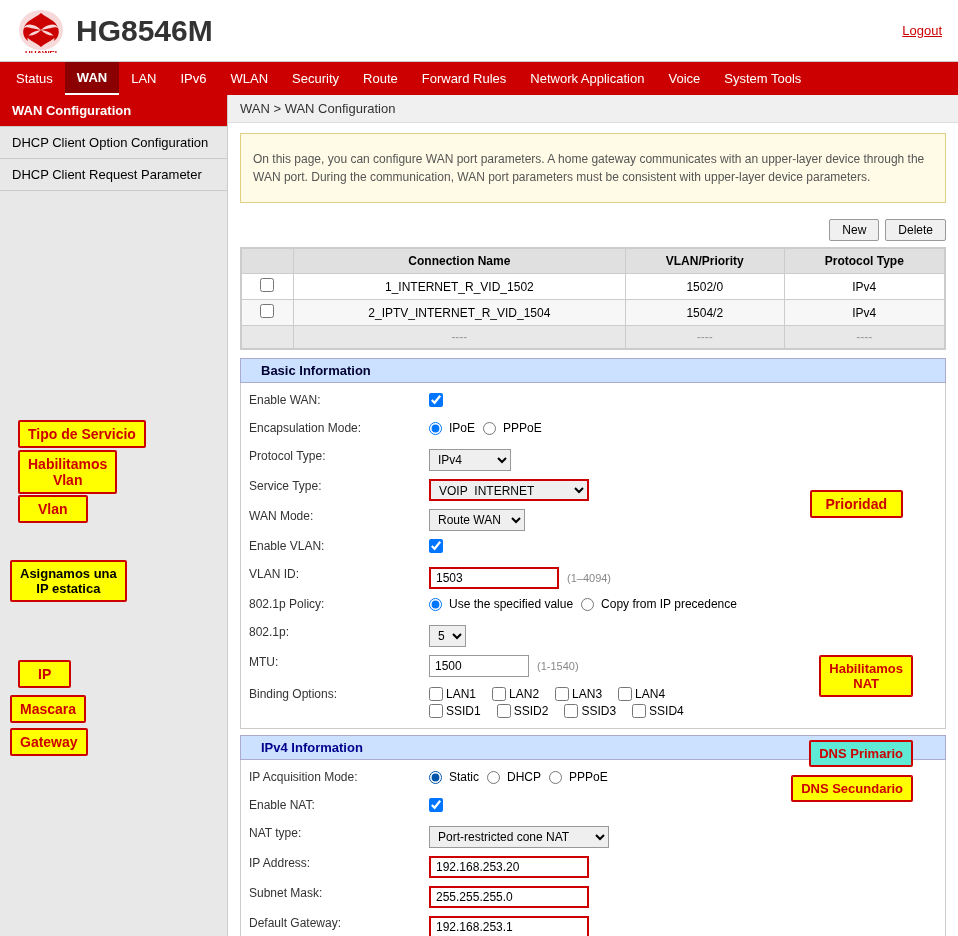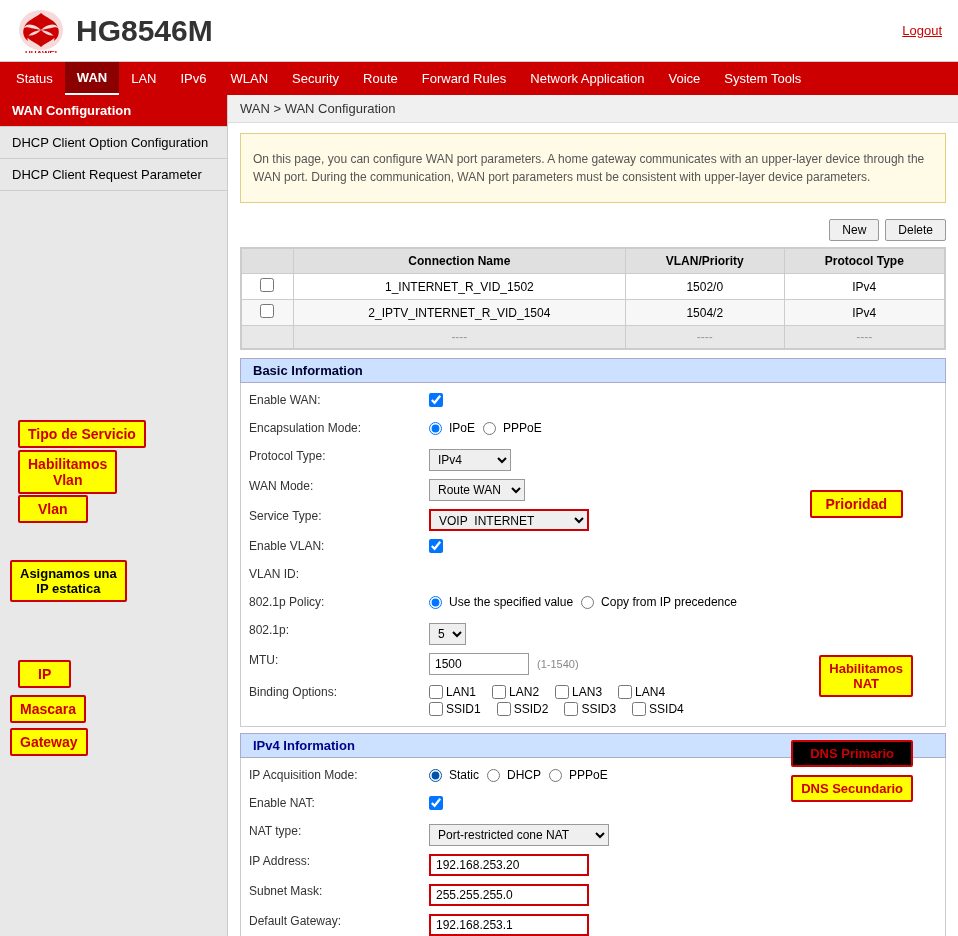--- a/index.html
+++ b/index.html
@@ -36,21 +36,21 @@
 
     
     .table-wrap { margin: 0 12px 0 12px; border: 1px solid #ccc; }
     table { width: 100%; border-collapse: collapse; font-size: 12px; }
     th { background: #e0e0e0; padding: 5px 8px; text-align: center; border: 1px solid #ccc; font-weight: bold; }
     td { padding: 4px 8px; border: 1px solid #ccc; text-align: center; }
     tr:nth-child(even) td { background: #f7f7f7; }
     tr.dash-row td { background: #e8e8e8; color: #999; }
 
     
-    .section-title { background: #cce0ff; padding: 4px 12px; font-size: 13px; font-weight: bold; margin: 8px 12px 0 12px; border: 1px solid #aac; color: #003; }
+    .section-title { background: #cce0ff; padding: 4px 20px; font-size: 13px; font-weight: bold; margin: 8px 12px 0 12px; border: 1px solid #aac; color: #003; }
 
     
     .form-area { margin: 0 12px; border: 1px solid #ccc; border-top: none; padding: 6px 0; }
     .form-row { display: flex; align-items: flex-start; padding: 4px 8px; min-height: 28px; }
     .form-label { width: 180px; color: #333; font-size: 12px; flex-shrink: 0; }
     .form-field { flex: 1; display: flex; align-items: center; gap: 8px; font-size: 12px; }
     input[type="text"], input[type="number"] { padding: 2px 5px; border: 1px solid #999; font-size: 12px; height: 22px; }
     select { padding: 2px 4px; border: 1px solid #999; font-size: 12px; height: 22px; }
     input[type="checkbox"] { width: 14px; height: 14px; }
     input[type="radio"] { margin-right: 3px; }
@@ -171,46 +171,50 @@
       <div class="form-row">
         <span class="form-label">Protocol Type:</span>
         <div class="form-field">
           <select>
             <option>IPv4</option><option>IPv6</option><option>IPv4/IPv6</option>
           </select>
         </div>
       </div>
 
       <div class="form-row">
+        <span class="form-label">Service Type:</span>
+        <div class="form-field">
+          <select style="border:2px solid #c00; min-width:160px;">
+            <option>VOIP_INTERNET</option><option>INTERNET</option><option>TR069</option><option>VOIP</option>
+          </select>
+        </div>
+      </div>
+
+      <div class="form-row">
         <span class="form-label">WAN Mode:</span>
         <div class="form-field">
           <select>
             <option>Route WAN</option><option>Bridge WAN</option>
           </select>
         </div>
       </div>
 
       <div class="form-row">
-        <span class="form-label">Service Type:</span>
-        <div class="form-field">
-          <select style="border:2px solid #c00; min-width:160px;">
-            <option>VOIP_INTERNET</option><option>INTERNET</option><option>TR069</option><option>VOIP</option>
-          </select>
-        </div>
-      </div>
-
-      <div class="form-row">
         <span class="form-label">Enable VLAN:</span>
         <div class="form-field">
           <input type="checkbox" checked="" style="border: 2px solid rgb(204, 0, 0);">
         </div>
       </div>
 
       <div class="form-row">
         <span class="form-label">VLAN ID:</span>
+        <div class="form-field">
+          <input type="text" value="1503" style="width: 130px; border: 2px solid rgb(204, 0, 0);">
+          <span class="hint">(1–4094)</span>
+        </div>
       </div>
 
       <div class="form-row">
         <span class="form-label">802.1p Policy:</span>
         <div class="form-field">
           <label class="checkbox-row"><input type="radio" name="p802" checked="" style=""> Use the specified value</label>
           <label class="checkbox-row"><input type="radio" name="p802" style=""> Copy from IP precedence</label>
         </div>
       </div>
 
@@ -329,17 +333,17 @@
   <div style="position:absolute;top:660px;left:18px;background:#ffff00;border:2px solid #c00;color:#c00;font-weight:bold;font-size:14px;padding:4px 18px;border-radius:2px;">IP</div>
 
   <div style="position:absolute;top:695px;left:10px;background:#ffff00;border:2px solid #c00;color:#c00;font-weight:bold;font-size:14px;padding:4px 8px;border-radius:2px;">Mascara</div>
 
   <div style="position:absolute;top:728px;left:10px;background:#ffff00;border:2px solid #c00;color:#c00;font-weight:bold;font-size:14px;padding:4px 8px;border-radius:2px;">Gateway</div>
 
   <div style="position:absolute;top:490px;right:55px;background:#ffff00;border:2px solid #c00;color:#c00;font-weight:bold;font-size:14px;padding:4px 14px;border-radius:2px;">Prioridad</div>
 
   <div style="position:absolute;top:655px;right:45px;background:#ffff00;border:2px solid #c00;color:#c00;font-weight:bold;font-size:13px;padding:4px 8px;border-radius:2px;text-align:center;">Habilitamos<br>NAT</div>
 
-  <div style="position:absolute;top:740px;right:45px;background:#000000;border:2px solid #c00;color:#c00;font-weight:bold;font-size:13px;padding:4px 17px;border-radius:2px;margin-left:10px;">DNS Primario</div>
+  <div style="position:absolute;top:740px;right:45px;background:#5eead4;border:2px solid #c00;color:#c00;font-weight:bold;font-size:13px;padding:4px 8px;border-radius:2px;margin-left:10px;">DNS Primario</div>
 
   <div style="position:absolute;top:775px;right:45px;background:#ffff00;border:2px solid #c00;color:#c00;font-weight:bold;font-size:13px;padding:4px 8px;border-radius:2px;">DNS Secundario</div>
 </div>
 
 </div>
 </body></html>

